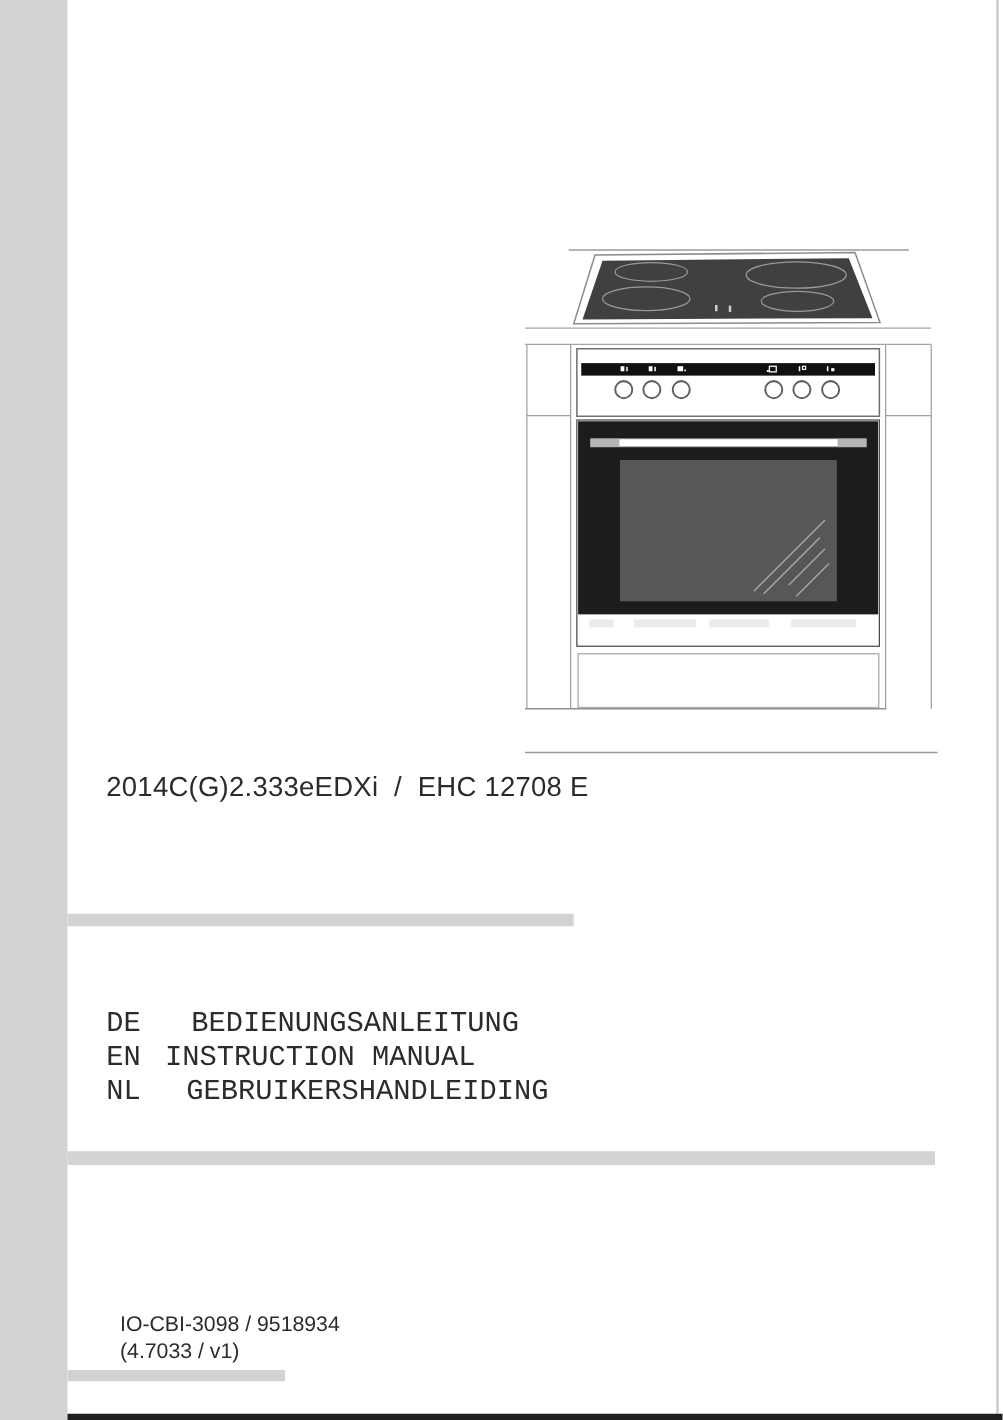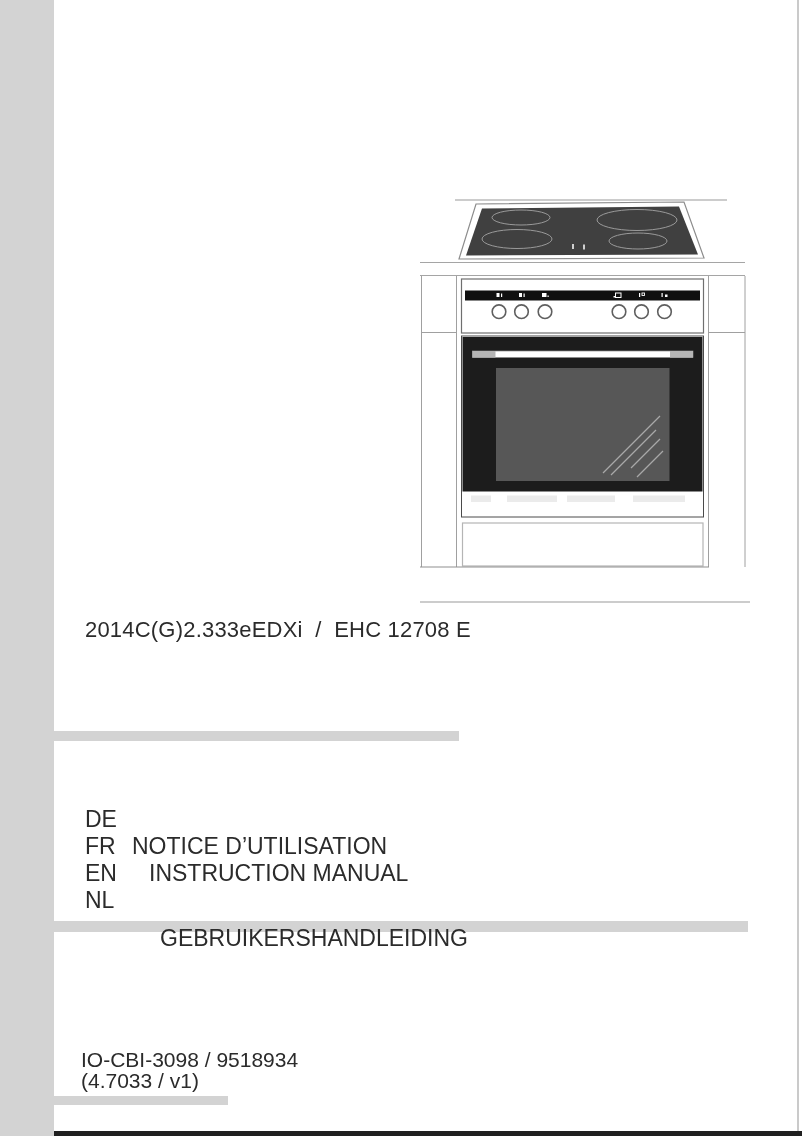--- a/index.html
+++ b/index.html
@@ -13,28 +13,28 @@
   .bar{position:absolute;background:#d3d3d3;}
   .bar-models{left:54px;top:731px;width:405px;height:10px;}
   .bar-langs{left:54px;top:921px;width:694px;height:11px;}
   .bar-doc{left:54px;top:1096px;width:174px;height:9px;}
   .footer-bar{position:absolute;left:54px;top:1131px;width:748px;height:5px;background:#202020;}
   
   .models{position:absolute;left:85px;top:617px;}
   .model-line{font-size:22px;line-height:26.5px;white-space:pre;letter-spacing:0.2px;}
   
   .langs{position:absolute;left:85px;top:806px;}
-  .lang-row{display:flex;font-size:23px;line-height:27px;white-space:pre;}
+  .lang-row{display:flex;font-size:23px;line-height:27px;white-space:pre;font-family:Liberation Mono, monospace;}
   .lang-code{width:38px;flex:0 0 auto;}
   .lang-row:nth-child(1) .lang-title{margin-left:30px;}
   .lang-row:nth-child(2) .lang-title{margin-left:9px;}
   .lang-row:nth-child(3) .lang-title{margin-left:26px;}
   .lang-row:nth-child(4) .lang-title{margin-left:37px;margin-top:38px;}
   
-  .docid{position:absolute;left:81px;top:1050px;font-size:21px;line-height:20.5px;}
+  .docid{position:absolute;left:96px;top:1050px;font-size:17px;line-height:20.5px;}
   
   .illustration{position:absolute;left:415px;top:190px;width:345px;height:420px;}
 </style>
 </head>
 <body>
 
 <div class="left-rail"></div>
 <div class="right-edge"></div>
 <div class="bar bar-models"></div>
 <div class="bar bar-langs"></div>
@@ -141,24 +141,21 @@
   <line x1="5" y1="412" x2="335" y2="412" stroke="#9a9a9a" stroke-width="1.1"></line>
 </svg>
 
 <div class="models">
   <div class="model-line">2014C(G)2.333eEDXi  /  EHC 12708 E</div>
 </div>
 
 <div class="langs">
   <div class="lang-row">
     <span class="lang-code">DE</span>
-  </div>
-  <div class="lang-row">
-    <span class="lang-code">FR</span>
-    <span class="lang-title">NOTICE D’UTILISATION</span>
+    <span class="lang-title">BEDIENUNGSANLEITUNG</span>
   </div>
   <div class="lang-row">
     <span class="lang-code">EN</span>
     <span class="lang-title">INSTRUCTION MANUAL</span>
   </div>
   <div class="lang-row">
     <span class="lang-code">NL</span>
     <span class="lang-title">GEBRUIKERSHANDLEIDING</span>
   </div>
 </div>

